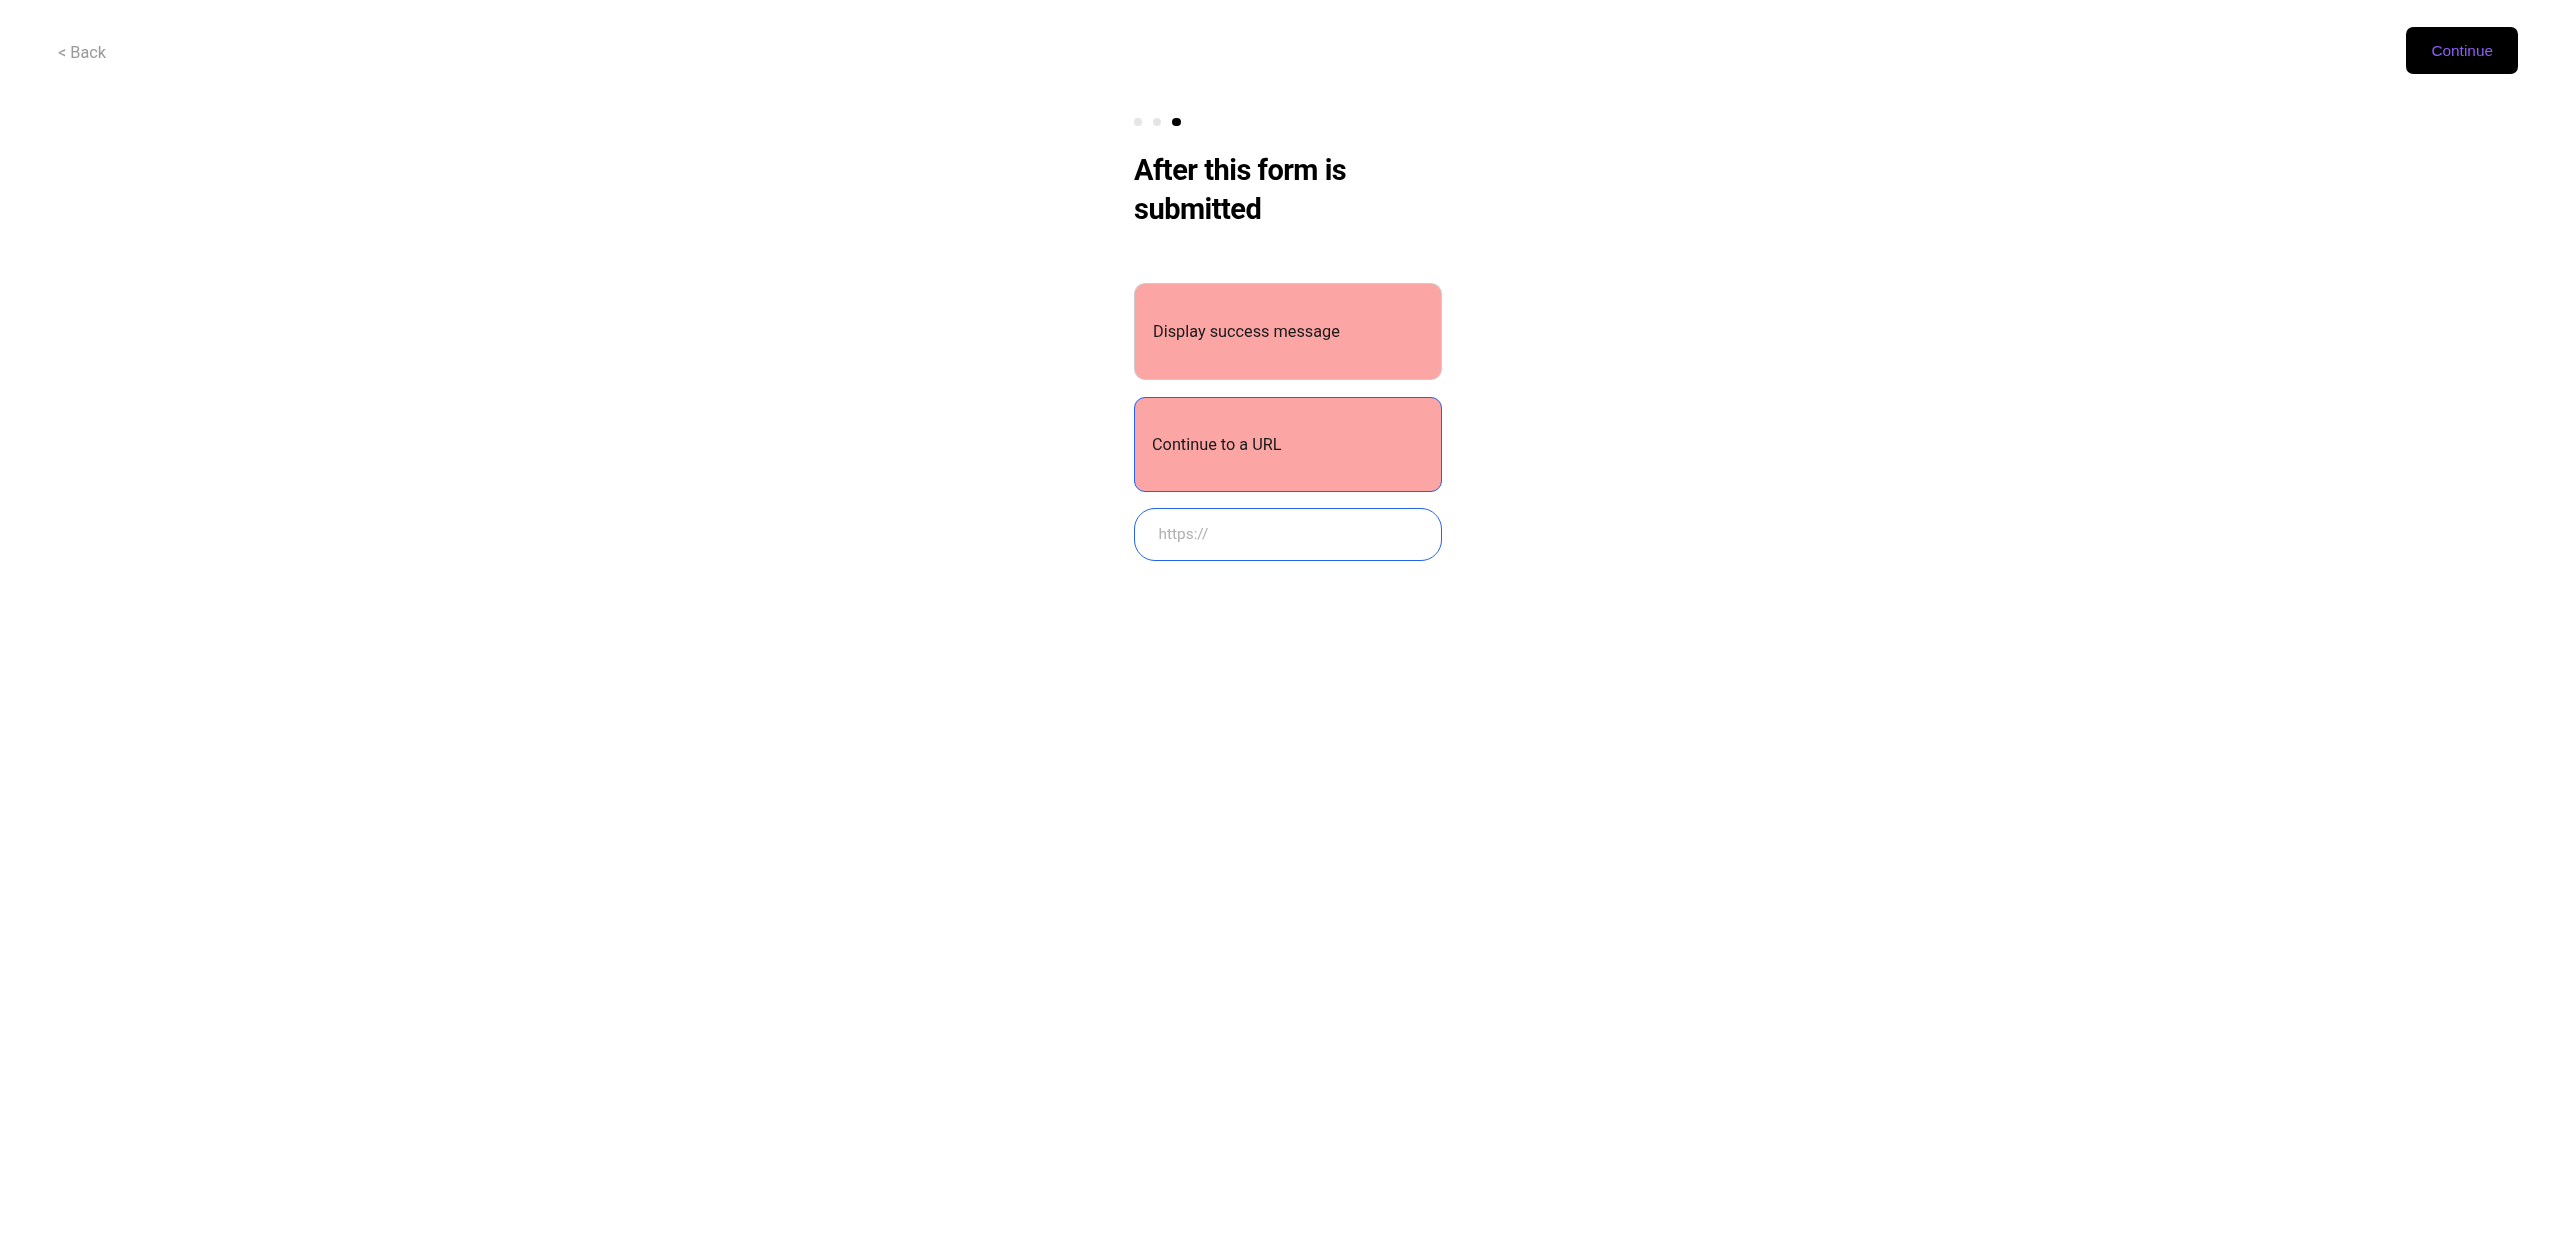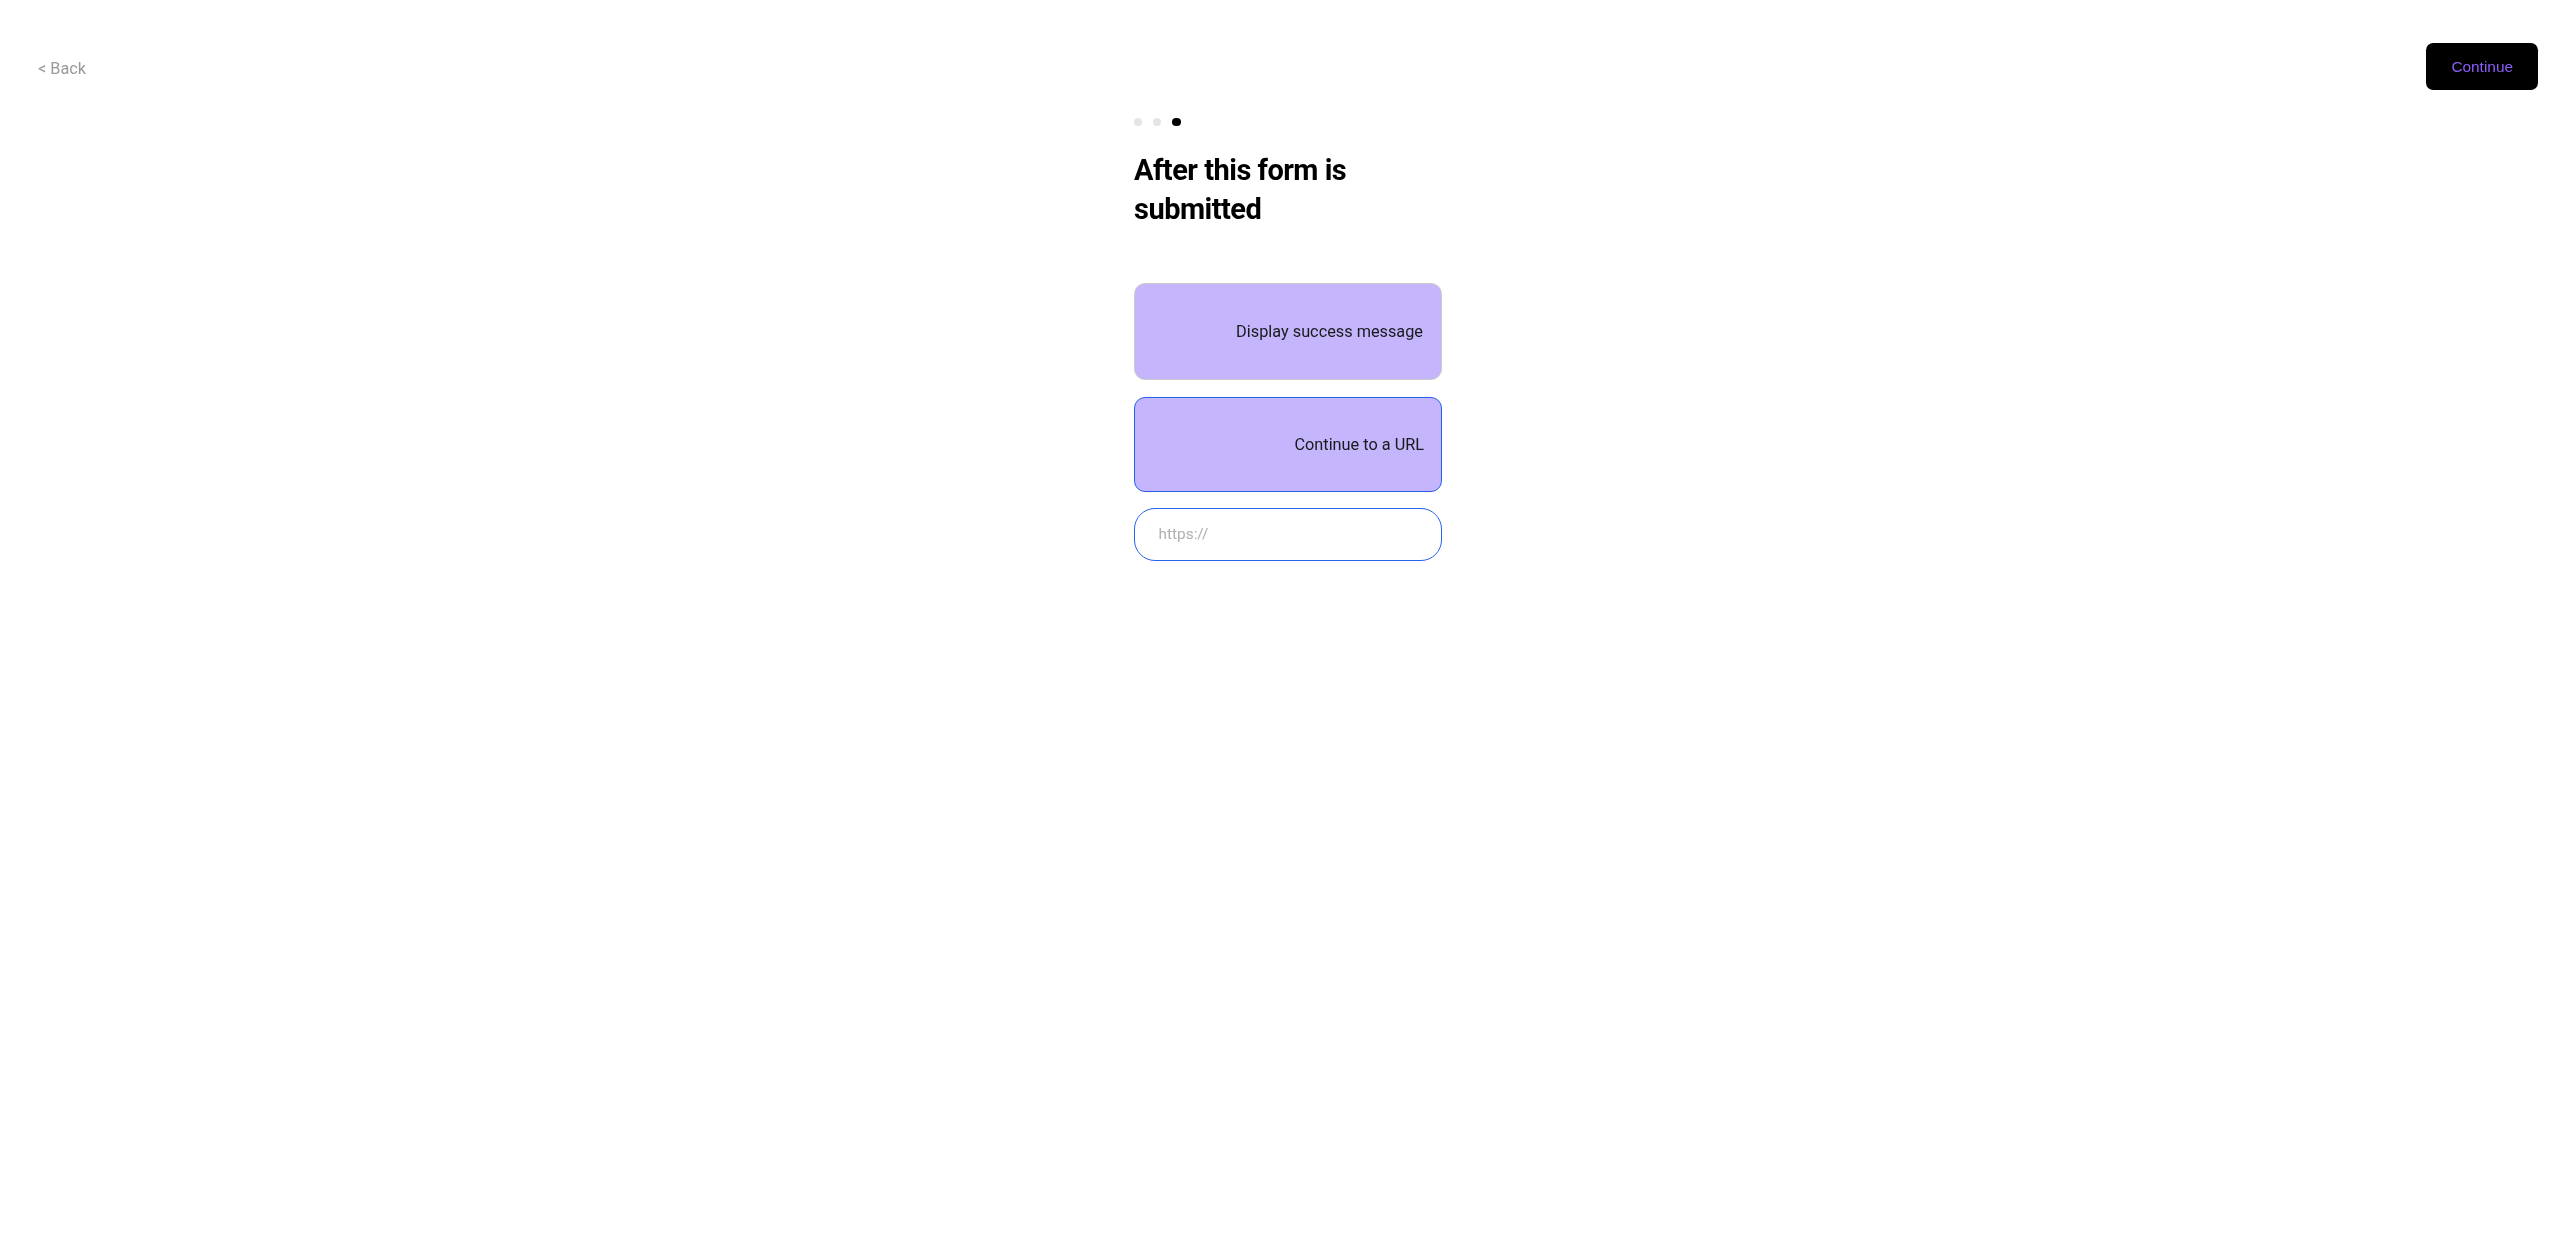--- a/index.html
+++ b/index.html
@@ -11,24 +11,24 @@
     body {
       font-family: -apple-system, BlinkMacSystemFont, "Segoe UI", Roboto, Helvetica, Arial, sans-serif;
       background: #ffffff;
       width: 100%;
       min-height: 100vh;
       position: relative;
     }
     
     .header {
       position: absolute;
-      top: 16px;
+      top: 0;
       left: 0;
       right: 0;
-      padding: 27px 38px;
+      padding: 27px 58px;
       display: flex;
       justify-content: space-between;
       align-items: flex-start;
     }
     
     .back-link {
       color: #999999;
       font-size: 16.3px;
       cursor: pointer;
       font-weight: 400;
@@ -76,25 +76,25 @@
       line-height: 1.35;
       margin-bottom: 54px;
       letter-spacing: -0.5px;
     }
     
     .option-card {
       width: 100%;
       border: 0.9px solid #cccccc;
       border-radius: 11px;
       padding: 38px 18px;
-      text-align: right;
+      text-align: left;
       font-size: 16.3px;
       color: #1a1a1a;
       cursor: pointer;
-      background: #c4b5fd;
+      background: #fca5a5;
       margin-bottom: 16.3px;
       font-weight: 400;
     }
     
     .option-card.selected {
       border: 1.8px solid #2563eb;
       padding: 37px 17px;
     }
     
     .url-input {

